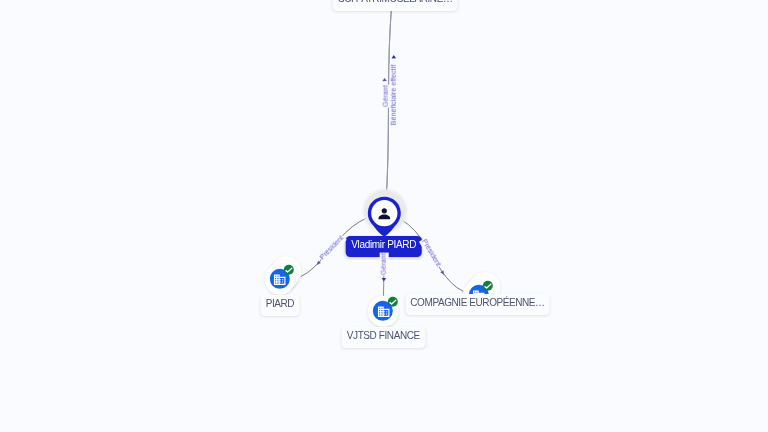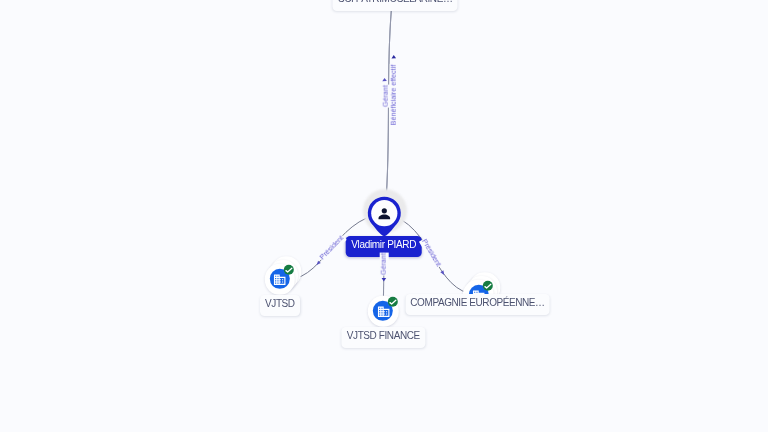--- a/index.html
+++ b/index.html
@@ -95,21 +95,21 @@
             <path d="M12 7V3H2v18h20V7H12zM6 19H4v-2h2v2zm0-4H4v-2h2v2zm0-4H4V9h2v2zm0-4H4V5h2v2zm4 12H8v-2h2v2zm0-4H8v-2h2v2zm0-4H8V9h2v2zm0-4H8V5h2v2zm10 12h-8v-2h2v-2h-2v-2h2v-2h-2V9h8v10zm-2-8h-2v2h2v-2zm0 4h-2v2h2v-2z"></path>
           </svg>
     </div>
     <div class="badge">
       <svg width="10.2" height="10.2" viewBox="0 0 24 24" fill="none" stroke="#fff" stroke-width="3.05" stroke-linecap="round" stroke-linejoin="round">
             <path d="M5.1 13.7 L9.1 16.9 L18.9 8"></path>
           </svg>
     </div>
   </div>
 </div>
-<div class="lbl" style="left:279.9px;top:295.3px">VJTSD</div>
+<div class="lbl" style="left:279.9px;top:295.3px">PIARD</div>
 
 <div class="npos" style="left:383.2px;top:311.2px">
   <div class="co">
     <div class="card"></div>
     <div class="disc">
       <svg width="13.8" height="13.8" viewBox="0 0 24 24" fill="#fff">
             <path d="M12 7V3H2v18h20V7H12zM6 19H4v-2h2v2zm0-4H4v-2h2v2zm0-4H4V9h2v2zm0-4H4V5h2v2zm4 12H8v-2h2v2zm0-4H8v-2h2v2zm0-4H8V9h2v2zm0-4H8V5h2v2zm10 12h-8v-2h2v-2h-2v-2h2v-2h-2V9h8v10zm-2-8h-2v2h2v-2zm0 4h-2v2h2v-2z"></path>
           </svg>
     </div>
     <div class="badge">

